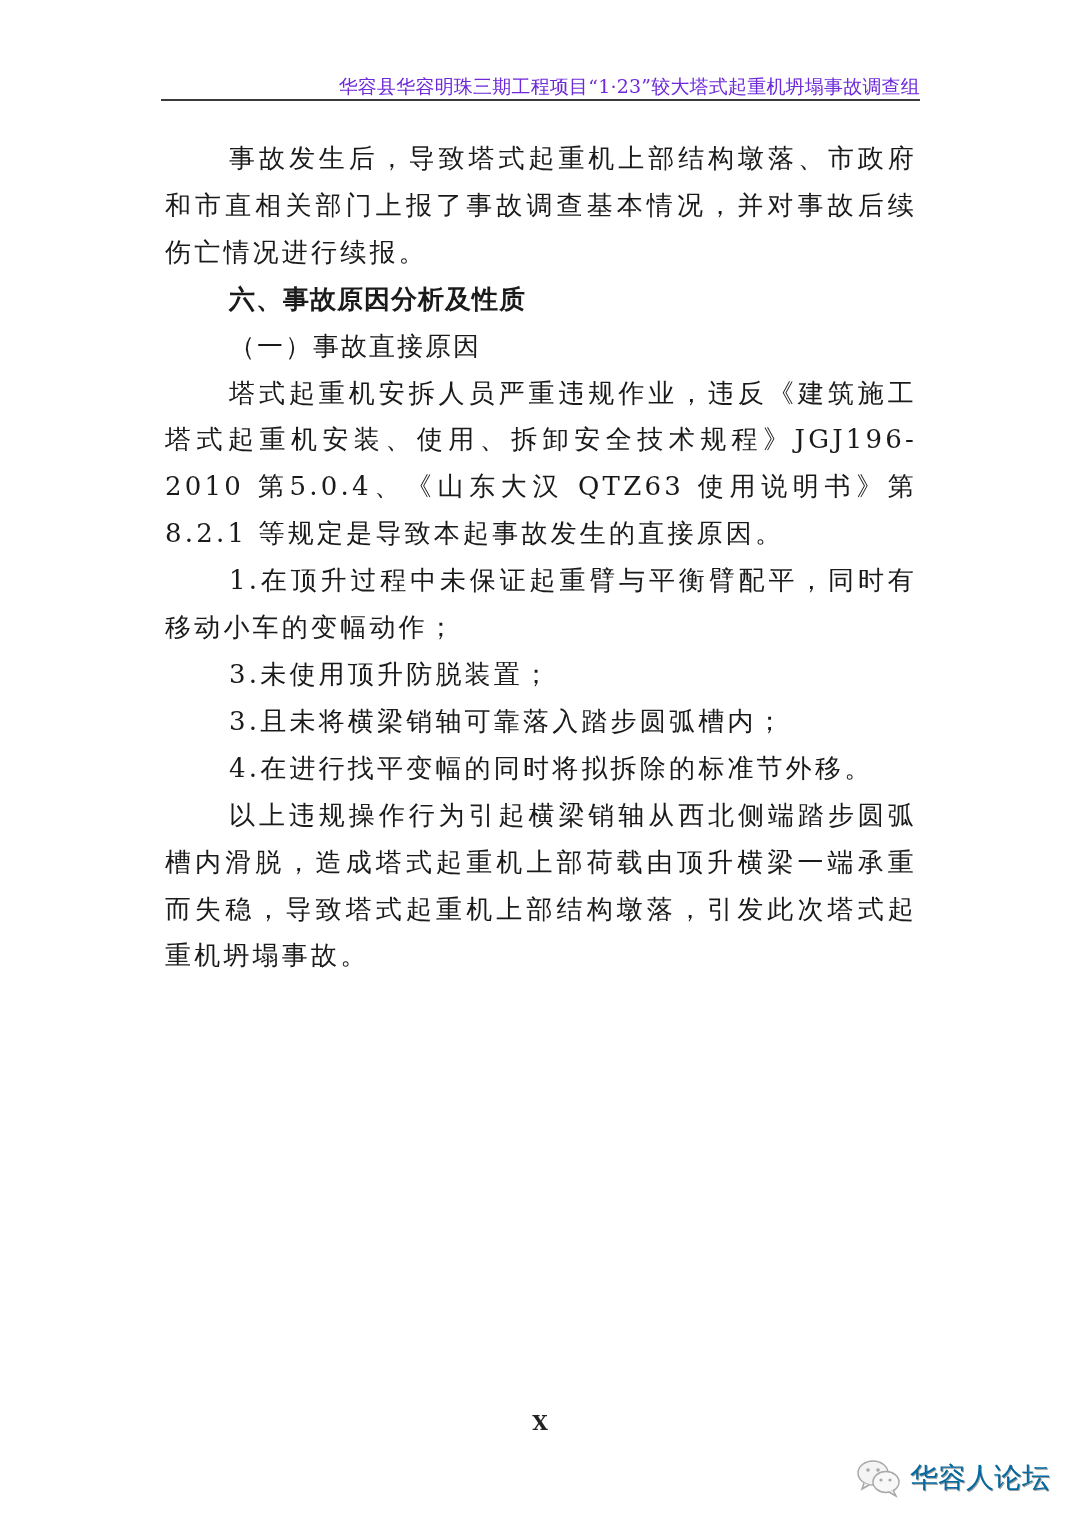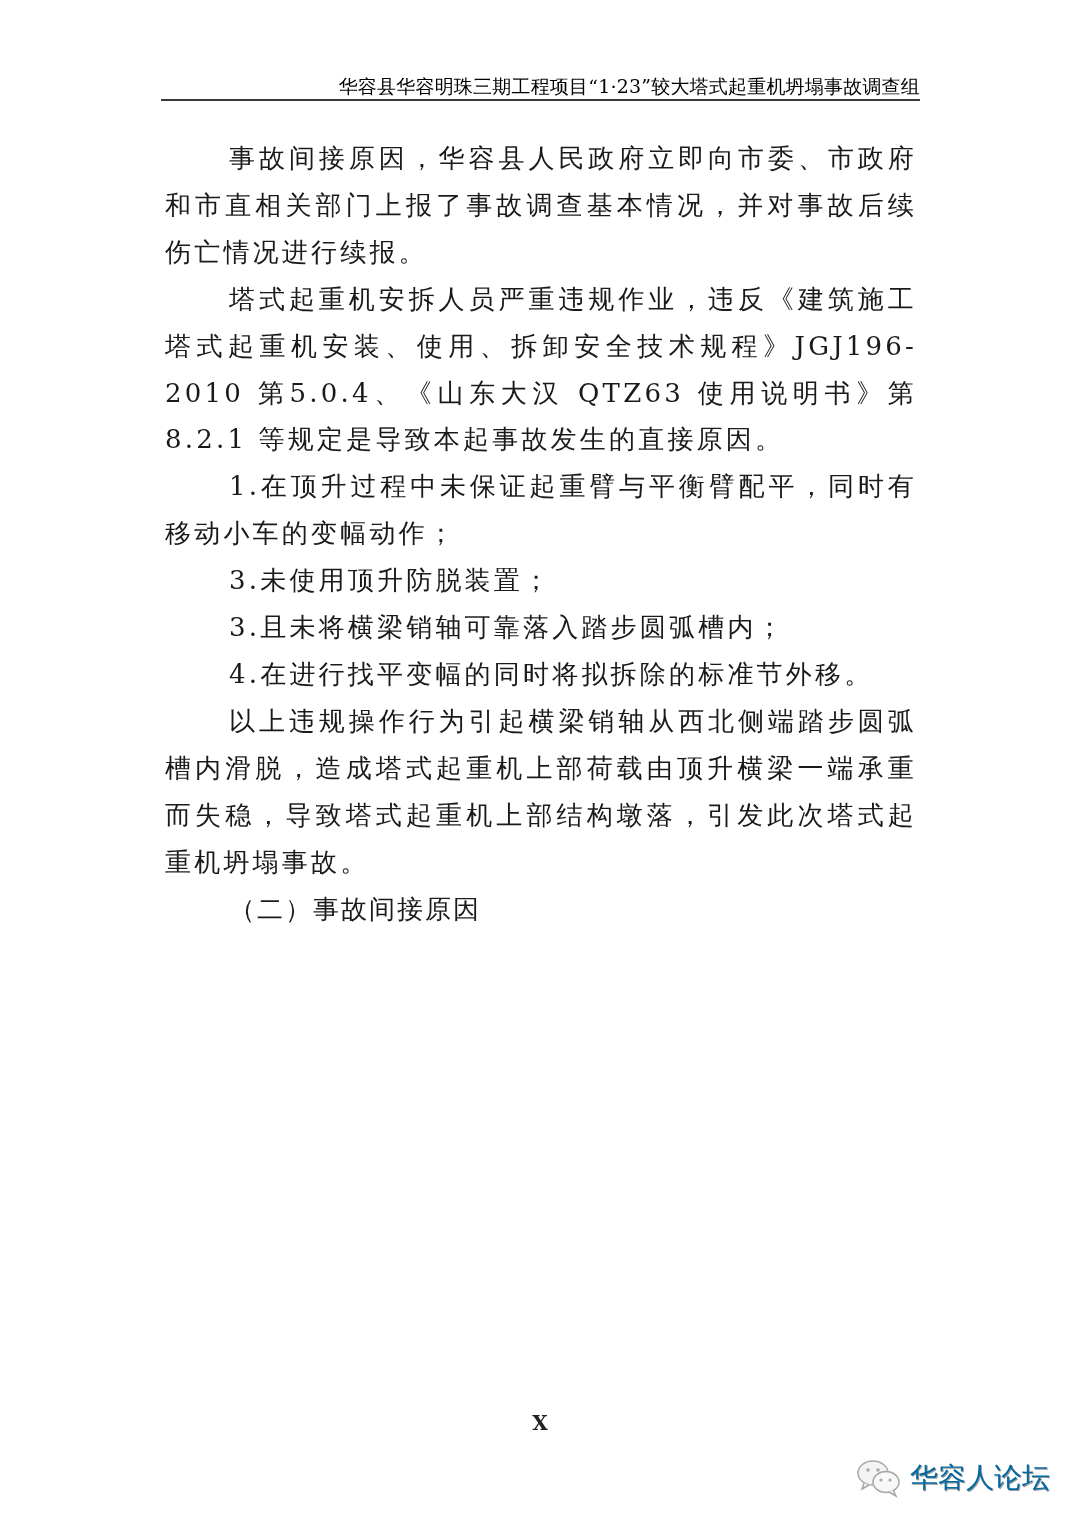--- a/index.html
+++ b/index.html
@@ -3,21 +3,21 @@
 <meta charset="utf-8">
 <style>
   html, body { margin: 0; padding: 0; background: #ffffff; }
   body {
     width: 1080px; height: 1527px; position: relative; overflow: hidden;
     font-family: "DejaVu Serif", "Liberation Serif", serif;
     color: #1a1a1a;
   }
   .header-title {
     position: absolute; top: 74px; right: 160px;
-    font-size: 19px; letter-spacing: 0.2px; color: #000000;
+    font-size: 19px; letter-spacing: 0.2px; color: #6d28d9;
     white-space: nowrap;
   }
   .header-rule {
     position: absolute; top: 99px; left: 161px; width: 759px; height: 2px;
     background: #3a3a3a;
   }
   .body-text {
     position: absolute; top: 135px; left: 165px; width: 752px;
     font-size: 26px; line-height: 46.9px;
     text-align: justify; text-justify: inter-character;
@@ -40,28 +40,29 @@
   }
   .wechat-icon { width: 46px; height: 40px; }
 </style>
 </head>
 <body>
 
 <div class="header-title">华容县华容明珠三期工程项目“1·23”较大塔式起重机坍塌事故调查组</div>
 <div class="header-rule"></div>
 
 <div class="body-text">
-  <p class="indent">事故间接原因，华容县人民政府立即向市委、市政府和市直相关部门上报了事故调查基本情况，并对事故后续伤亡情况进行续报。</p>
+  <p class="indent">事故发生后，导致塔式起重机上部结构墩落、市政府和市直相关部门上报了事故调查基本情况，并对事故后续伤亡情况进行续报。</p>
+  <p class="indent heading-1">六、事故原因分析及性质</p>
+  <p class="indent heading-2">（一）事故直接原因</p>
   <p class="indent">塔式起重机安拆人员严重违规作业，违反《建筑施工塔式起重机安装、使用、拆卸安全技术规程》JGJ196-2010 第5.0.4、《山东大汉 QTZ63 使用说明书》第 8.2.1 等规定是导致本起事故发生的直接原因。</p>
   <p class="indent">1.在顶升过程中未保证起重臂与平衡臂配平，同时有移动小车的变幅动作；</p>
   <p class="indent">3.未使用顶升防脱装置；</p>
   <p class="indent">3.且未将横梁销轴可靠落入踏步圆弧槽内；</p>
   <p class="indent">4.在进行找平变幅的同时将拟拆除的标准节外移。</p>
   <p class="indent">以上违规操作行为引起横梁销轴从西北侧端踏步圆弧槽内滑脱，造成塔式起重机上部荷载由顶升横梁一端承重而失稳，导致塔式起重机上部结构墩落，引发此次塔式起重机坍塌事故。</p>
-  <p class="indent heading-2">（二）事故间接原因</p>
 </div>
 
 <div class="page-number">Ⅹ</div>
 
 <div class="watermark">
   <svg class="wechat-icon" viewBox="0 0 46 40">
     <ellipse cx="17" cy="15" rx="15" ry="12" fill="#f4f4f4" stroke="#a8a8a8" stroke-width="1.5"></ellipse>
     <path d="M8 25 L6 31 L13 27" fill="#f4f4f4" stroke="#a8a8a8" stroke-width="1.5"></path>
     <circle cx="12" cy="12" r="1.8" fill="#a8a8a8"></circle>
     <circle cx="22" cy="12" r="1.8" fill="#a8a8a8"></circle>

